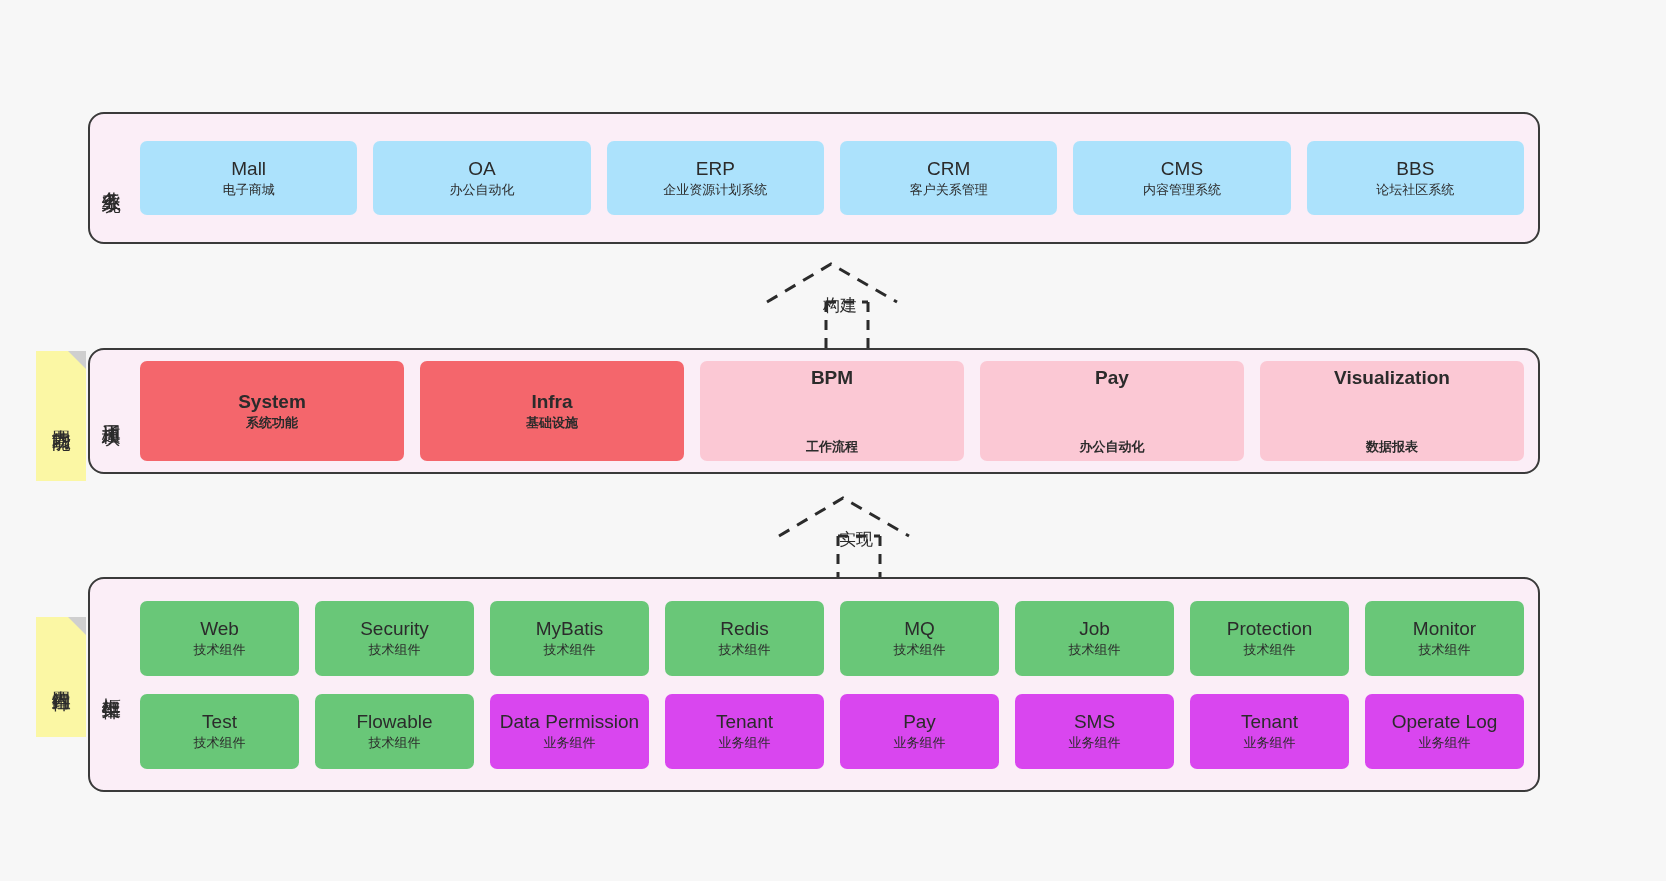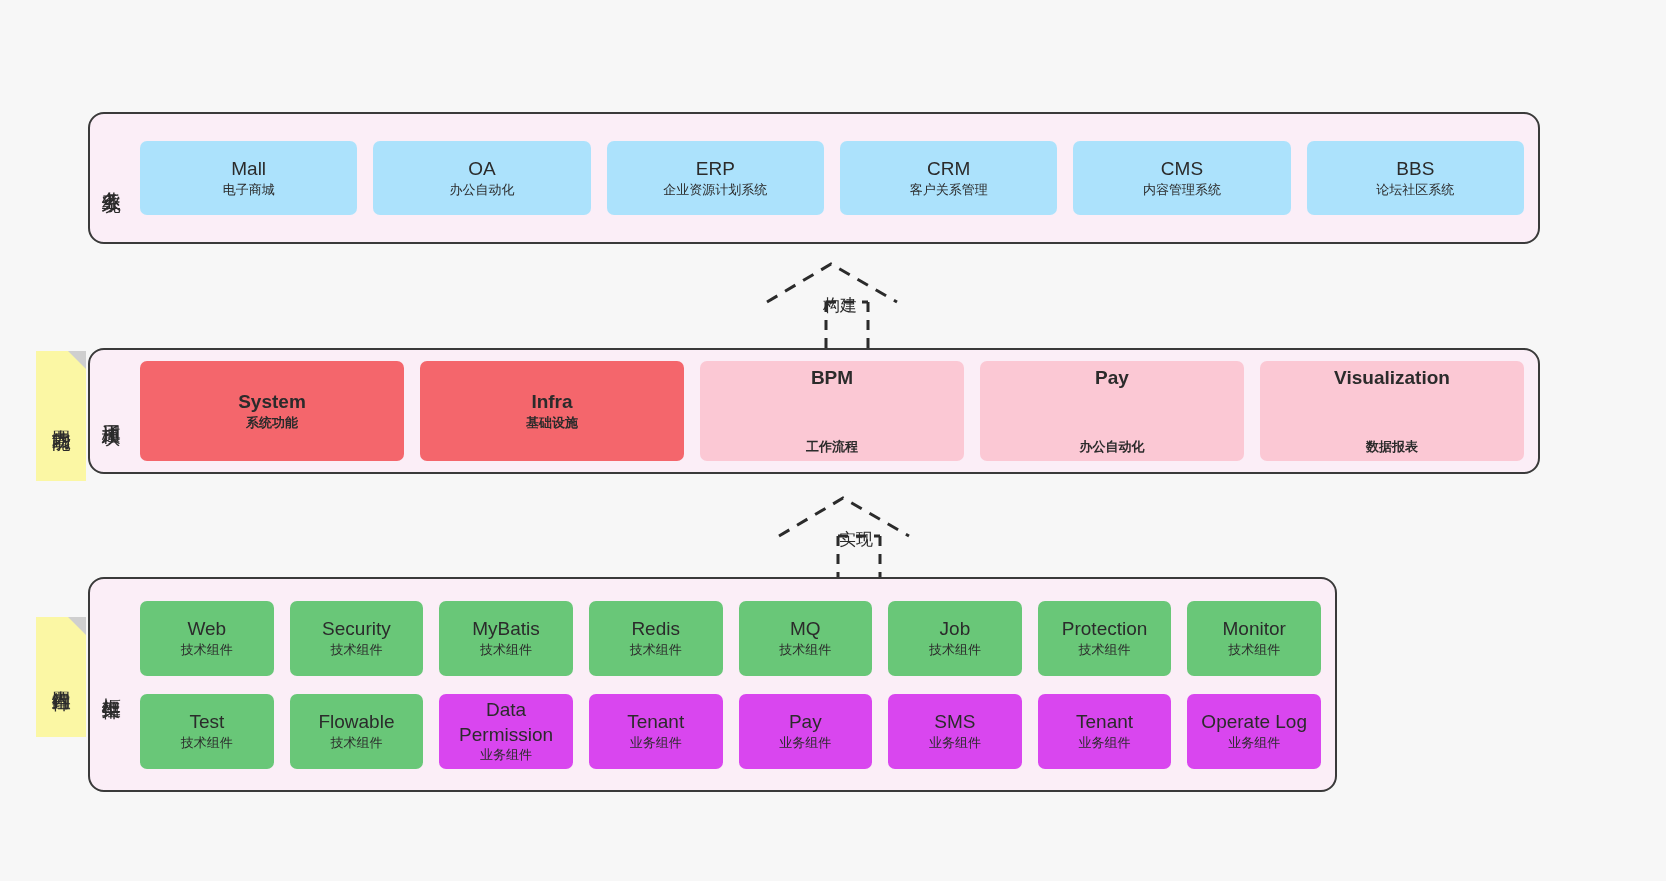--- a/index.html
+++ b/index.html
@@ -75,21 +75,21 @@
   .c-green{background:#69c778;}
   .c-green-light{background:#d946ef;}
 
   
   #layer-business{left:88px;top:112px;width:1452px;height:132px;}
   #layer-business .card{height:74px;}
 
   #layer-modules{left:88px;top:348px;width:1452px;height:126px;}
   #layer-modules .card{height:100px;font-weight:bold;}
 
-  #layer-framework{left:88px;top:577px;width:1249px;height:215px;}
+  #layer-framework{left:88px;top:577px;width:1452px;height:215px;}
   #layer-framework .card{height:75px;}
 
   
   .sticky{
     position:absolute;
     width:50px;
     background:#fbf7a4;
     font-size:19px;
     line-height:1.18;
     letter-spacing:1px;

